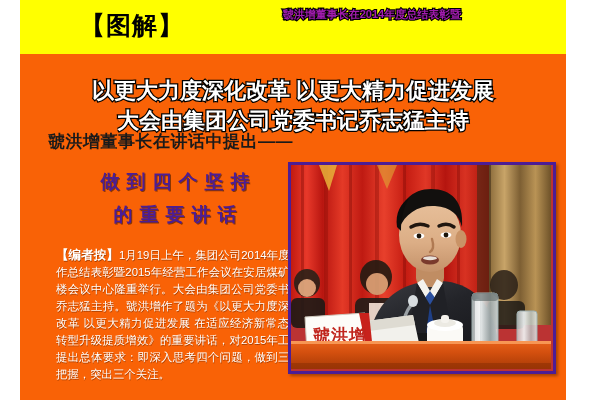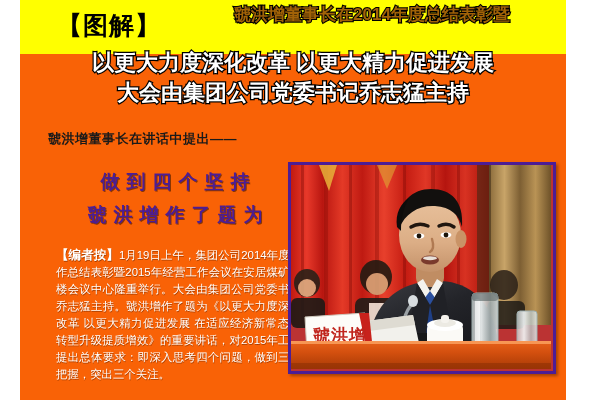--- a/index.html
+++ b/index.html
@@ -34,67 +34,67 @@
     height: 54px;
     background: #ffff00;
     display: flex;
     align-items: center;
   }
   .header-tag {
     position: absolute;
     left: 14px;
     top: 8px;
     width: 150px;
-    text-align: center;
+    text-align: right;
     font-size: 25px;
     font-weight: bold;
     color: #000000;
     letter-spacing: 1px;
     line-height: 34px;
     white-space: nowrap;
   }
   .header-title {
     position: absolute;
     left: 160px;
     top: 2px;
     width: 384px;
     text-align: center;
-    font-size: 17px;
+    font-size: 11px;
     font-weight: bold;
     line-height: 25px;
-    color: #a16207;
+    color: #a21caf;
     -webkit-text-stroke: 2.2px #000000;
     paint-order: stroke fill;
     white-space: nowrap;
   }
   .header-title .ln { display: block; }
 
   
   .headline {
     position: absolute;
     left: 0;
-    top: 48px;
+    top: 76px;
     width: 546px;
     text-align: center;
     font-size: 22px;
     font-weight: bold;
     line-height: 30px;
     color: #ffffff;
     -webkit-text-stroke: 2.5px #000000;
     paint-order: stroke fill;
     letter-spacing: 0px;
   }
   .headline .ln { display: block; }
 
   
   .leadin {
     position: absolute;
     left: 28px;
     top: 130px;
-    font-size: 13px;
+    font-size: 17px;
     font-weight: bold;
     color: #1a1a1a;
     white-space: nowrap;
     letter-spacing: 0.5px;
   }
 
   
   .keypoints {
     position: absolute;
     left: 40px;
@@ -161,21 +161,21 @@
 
   <div class="headline">
     <span class="ln">以更大力度深化改革 以更大精力促进发展</span>
     <span class="ln">大会由集团公司党委书记乔志猛主持</span>
   </div>
 
   <div class="leadin">虢洪增董事长在讲话中提出——</div>
 
   <div class="keypoints">
     <span class="kp">做到四个坚持</span>
-    <span class="kp">虢洪增作了题为</span>
+    <span class="kp">的重要讲话</span>
   </div>
 
   <div class="bodytext"><span class="ed">【编者按】</span><span>1月19日上午，集团公司2014年度工作总结表彰暨2015年经营工作会议在安居煤矿四楼会议中心隆重举行。大会由集团公司党委书记乔志猛主持。虢洪增作了题为《以更大力度深化改革 以更大精力促进发展 在适应经济新常态中转型升级提质增效》的重要讲话，对2015年工作提出总体要求：即深入思考四个问题，做到三个把握，突出三个关注。</span></div>
 
   <div class="photo-frame">
     <svg width="260" height="204" viewBox="0 0 260 204" xmlns="http://www.w3.org/2000/svg">
       <defs>
         <linearGradient id="curtain" x1="0" y1="0" x2="1" y2="0">
           <stop offset="0%" stop-color="#c21a10"></stop>
           <stop offset="8%" stop-color="#e8392a"></stop>

